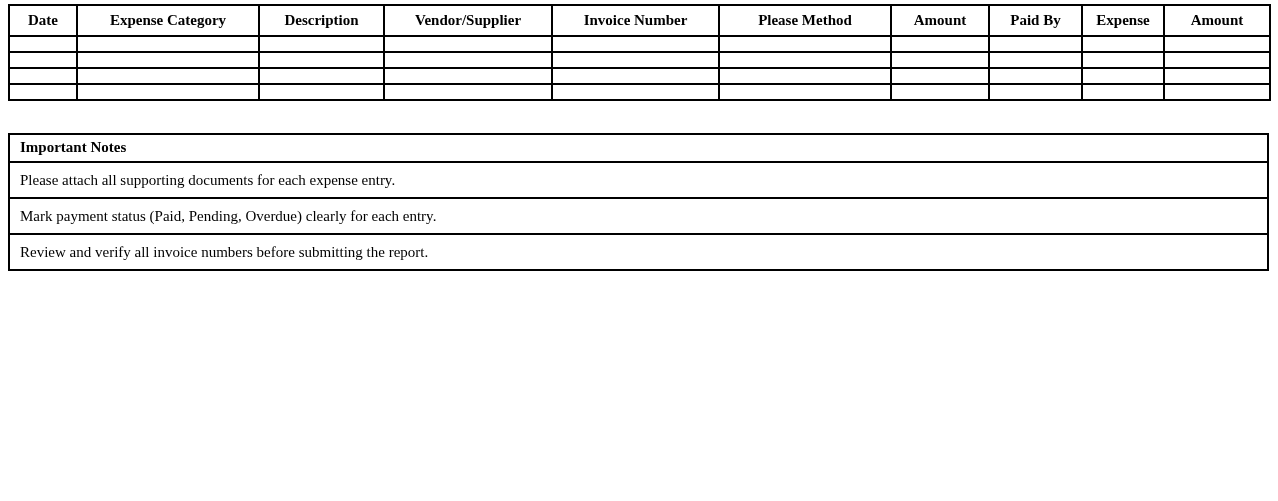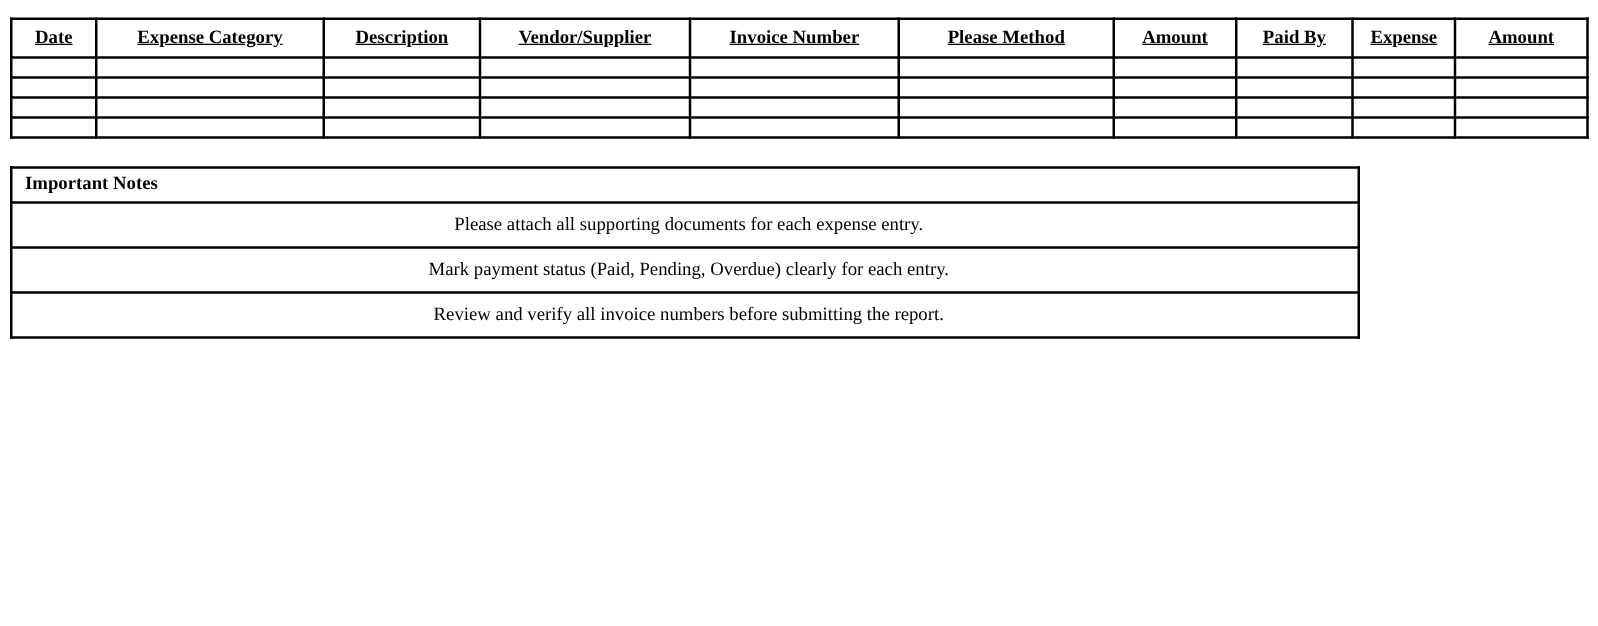--- a/index.html
+++ b/index.html
@@ -18,25 +18,24 @@
     position: relative;
     width: 1278px;
     height: 501px;
     background: #ffffff;
   }
 
   
   table.expense-table {
     position: absolute;
     left: 8px;
-    top: 14px;
+    top: 4px;
     width: 1261px;
     border-collapse: collapse;
     table-layout: fixed;
-    text-decoration: underline;
   }
   table.expense-table th,
   table.expense-table td {
     border: 2px solid #000000;
     overflow: hidden;
     white-space: nowrap;
   }
   table.expense-table th {
     font-size: 15px;
     font-weight: bold;
@@ -49,21 +48,21 @@
   table.expense-table td.empty-cell {
     height: 14px;
     padding: 0;
   }
 
   
   table.notes-table {
     position: absolute;
     left: 8px;
     top: 133px;
-    width: 1080px;
+    width: 1261px;
     border-collapse: collapse;
     table-layout: fixed;
   }
   table.notes-table th,
   table.notes-table td {
     border: 2px solid #000000;
     text-align: left;
     vertical-align: middle;
     overflow: hidden;
     white-space: nowrap;
@@ -74,21 +73,20 @@
     height: 26px;
     padding: 0 4px 0 10px;
     line-height: 1.15;
   }
   table.notes-table td {
     font-size: 15px;
     font-weight: normal;
     height: 32px;
     padding: 2px 4px 0 10px;
     line-height: 1.15;
-    text-align: center;
   }
 </style>
 </head>
 <body>
 
 <div class="page">
 
   <table class="expense-table">
     <colgroup>
       <col style="width:68px">

